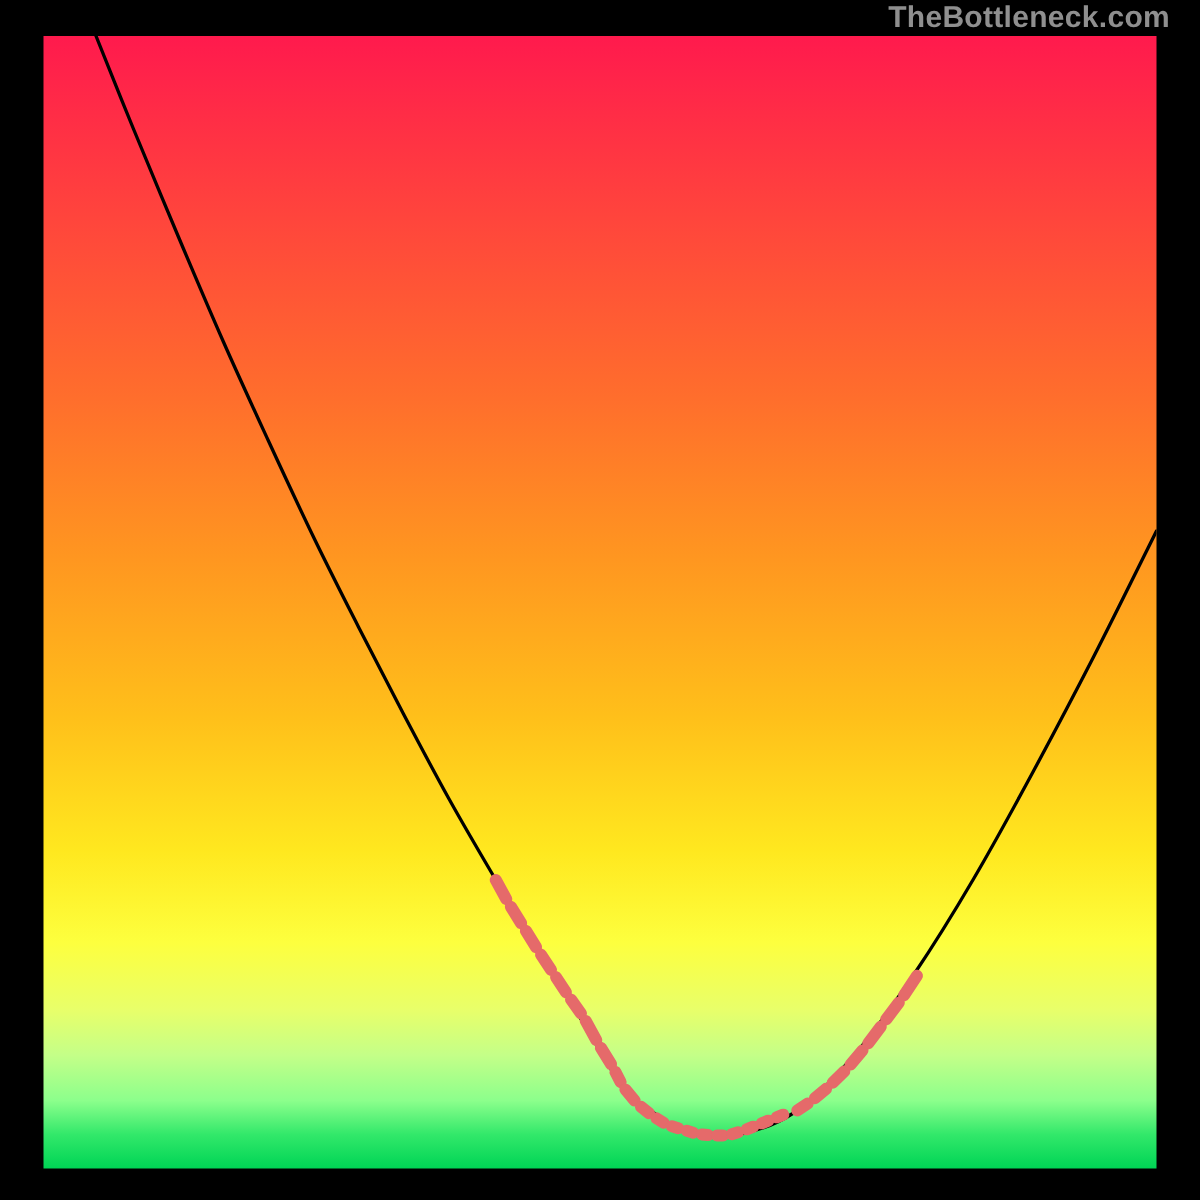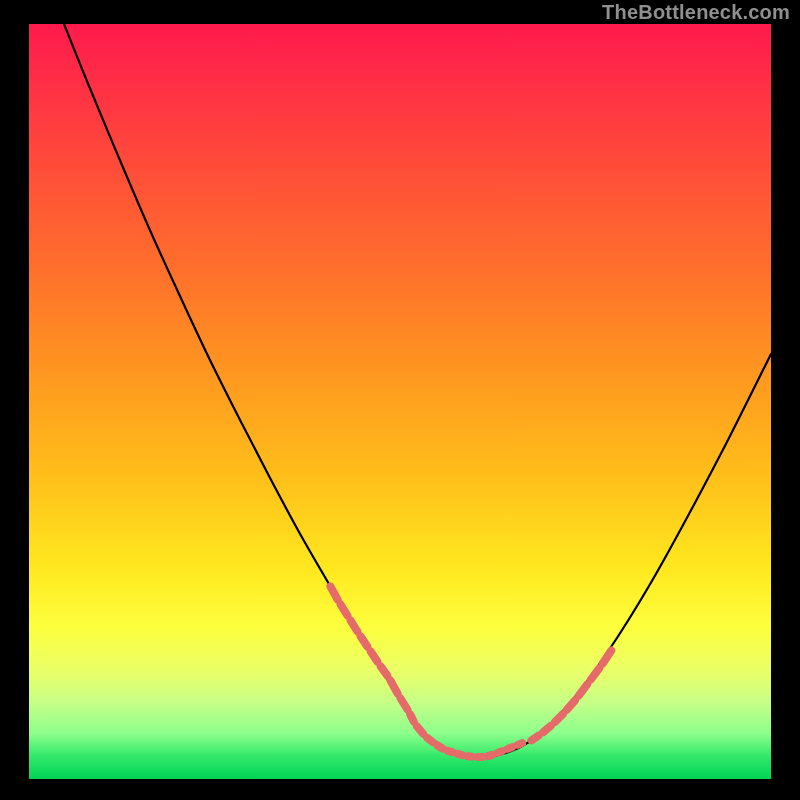--- a/index.html
+++ b/index.html
@@ -46,21 +46,21 @@
     position: absolute;
     left: 0;
     top: 0;
     width: 742px;
     height: 755px;
     pointer-events: none;
   }
   .watermark {
     position: absolute;
     top: 1px;
-    right: 10px;
+    right: 20px;
     font-family: Arial, Helvetica, sans-serif;
     font-size: 20px;
     font-weight: 600;
     color: #8f8f8f;
     letter-spacing: 0.2px;
     user-select: none;
   }
 </style>
 </head>
 <body>

